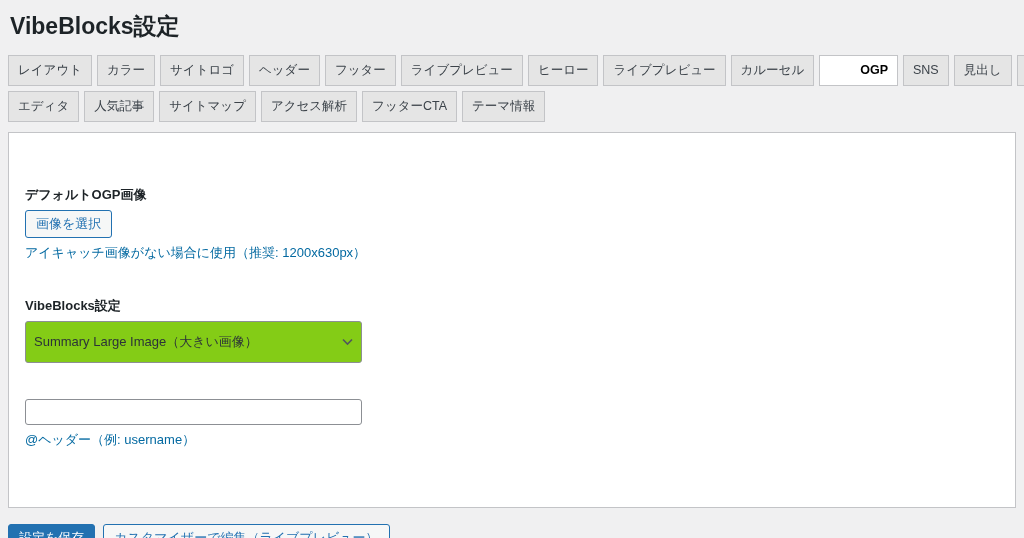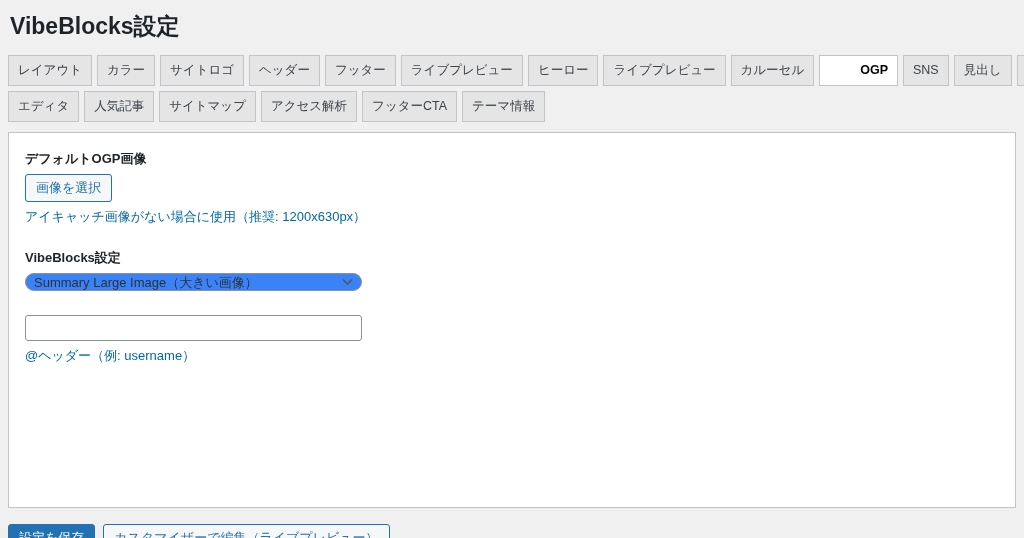--- a/index.html
+++ b/index.html
@@ -38,21 +38,21 @@
     font-weight: 700;
     padding-left: 40px;
   }
   .panel {
     background: #ffffff;
     border: 1px solid #c3c4c7;
     margin-top: 10px;
     padding: 18px 16px 0 16px;
     height: 376px;
   }
-  .field { margin-bottom: 24px; }
+  .field { margin-bottom: 24px; margin-top: 36px; }
   .field-label {
     font-weight: 700;
     font-size: 13px;
     line-height: 1.25;
     margin-bottom: 7px;
     color: #1d2327;
   }
   .help {
     color: #0369a1;
     font-size: 13px;
@@ -85,29 +85,29 @@
     border: 1px solid #8c8f94;
     border-radius: 3px;
     font-size: 13px;
     font-family: inherit;
     background: #fff;
     color: #2c3338;
   }
   .select-wrap { position: relative; width: 337px; }
   .select-wrap select {
     width: 100%;
-    height: 18px;
+    height: 42px;
     appearance: none;
     -webkit-appearance: none;
     border: 1px solid #8c8f94;
-    border-radius: 11px;
+    border-radius: 3px;
     padding: 0 26px 0 8px;
     font-size: 13px;
     font-family: inherit;
-    background: #3b82f6;
+    background: #84cc16;
     color: #2c3338;
     cursor: pointer;
   }
   .select-chevron {
     position: absolute;
     right: 9px;
     top: 50%;
     transform: translateY(-50%);
     pointer-events: none;
     line-height: 0;

